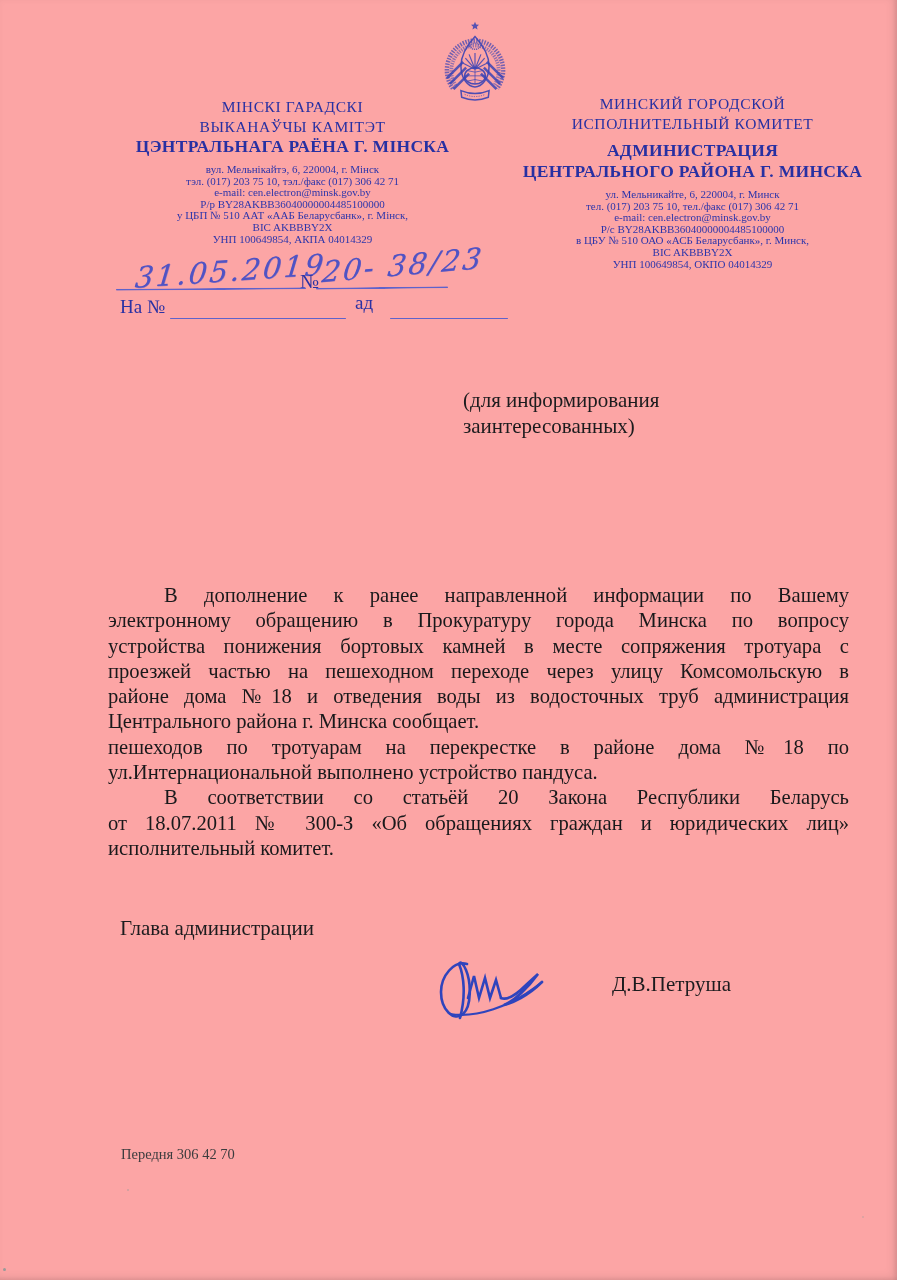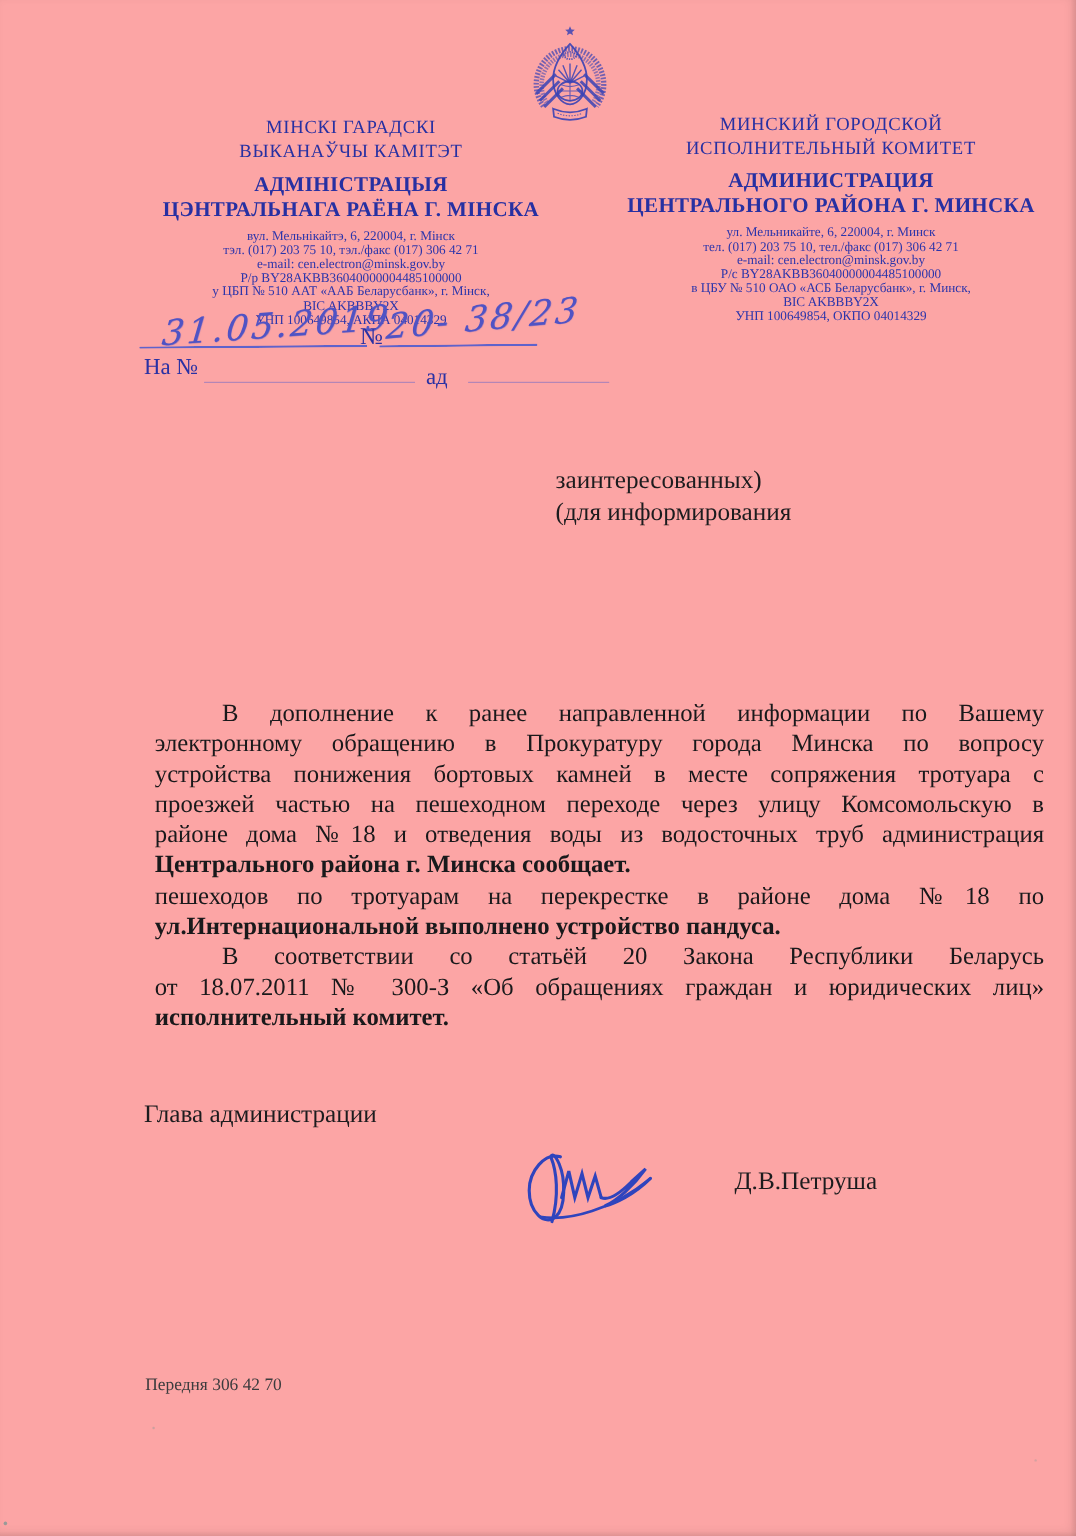--- a/index.html
+++ b/index.html
@@ -27,35 +27,35 @@
     transform:rotate(-4deg) skewX(-10deg);
     letter-spacing:2.5px;font-size:29px;
     text-shadow:0.4px 0.4px 0.6px rgba(80,83,196,0.55);
     white-space:nowrap;
   }
   .hw-date{left:135px;top:254px;}
   .hw-number{left:322px;top:248px;transform:rotate(-5deg) skewX(-12deg);}
   .form-label{position:absolute;color:#2a31a4;font-size:19px;white-space:nowrap;}
   .no-sign{left:300px;top:270px;font-size:20px;}
   .na-no{left:120px;top:296px;}
-  .ad-label{left:355px;top:304px;text-align:right;}
+  .ad-label{left:355px;top:292px;text-align:right;}
   .form-line{position:absolute;height:0;border-bottom:2px solid #5f62cb;border-radius:1px;}
   .line-date{left:116px;top:288px;width:190px;transform:rotate(-0.4deg);}
   .line-number{left:316px;top:287px;width:132px;transform:rotate(-0.6deg);}
   .line-na-no{left:170px;top:318px;width:176px;border-bottom-width:1.6px;}
   .line-ad{left:390px;top:318px;width:118px;border-bottom-width:1.6px;}
   
   .note{position:absolute;left:463px;top:388px;font-size:21px;line-height:25.5px;color:#1c1c1e;}
   .subject{position:absolute;left:120px;top:490px;font-size:21.5px;color:#1c1c1e;}
   .body-text{
-    position:absolute;left:129px;top:583px;width:741px;
+    position:absolute;left:108px;top:583px;width:741px;
     font-size:20.6px;line-height:25.3px;color:#19191b;
   }
   .body-line{text-align:justify;text-align-last:justify;white-space:normal;}
-  .body-line.last{text-align-last:left;font-weight:bold;}
+  .body-line.last{text-align-last:left;}
   .body-line.first{text-indent:56px;}
   .signoff-position{position:absolute;left:120px;top:916px;font-size:21px;color:#1c1c1e;}
   .signoff-name{position:absolute;left:612px;top:972px;font-size:21px;color:#1c1c1e;}
   .signature{position:absolute;left:430px;top:952px;width:125px;height:78px;}
   .footer-line{position:absolute;left:121px;top:1146px;font-size:14.5px;color:#3c3c3e;}
   
   .speck{position:absolute;background:#9a9a98;border-radius:50%;}
   .speck.s1{left:3px;top:1268px;width:3px;height:3px;}
   .speck.s2{left:127px;top:1189px;width:2px;height:2px;opacity:.5;}
   .speck.s3{left:862px;top:1216px;width:2px;height:2px;opacity:.4;}
@@ -95,21 +95,20 @@
       <path d="M36 75 H64 M50 64 V86 M40 68 Q50 72 60 68 M40 82 Q50 78 60 82" stroke-width="1.3" opacity="0.75"></path>
 
       <path d="M31 95 Q50 103 69 95 L68 104 Q50 111 32 104 Z" stroke-width="2" opacity="0.9"></path>
       <path d="M36 100 Q50 106 64 100" stroke-width="1.2" stroke-dasharray="1.6 1.6" opacity="0.8"></path>
     </g>
   </svg>
 
   <div class="lh-block lh-left">
     <div class="lh-committee">МІНСКІ ГАРАДСКІ</div>
     <div class="lh-committee">ВЫКАНАЎЧЫ КАМІТЭТ</div>
-    <div class="lh-org">АДМІНІСТРАЦЫЯ</div>
     <div class="lh-org" style="margin-top:0;">ЦЭНТРАЛЬНАГА РАЁНА Г. МІНСКА</div>
     <div class="lh-addr">
       <div>вул. Мельнікайтэ, 6, 220004, г. Мінск</div>
       <div>тэл. (017) 203 75 10, тэл./факс (017) 306 42 71</div>
       <div>e-mail: cen.electron@minsk.gov.by</div>
       <div>Р/р BY28AKBB36040000004485100000</div>
       <div>у ЦБП № 510 ААТ «ААБ Беларусбанк», г. Мінск,</div>
       <div>BIC AKBBBY2X</div>
       <div>УНП 100649854, АКПА 04014329</div>
     </div>
@@ -135,22 +134,22 @@
   <div class="form-label no-sign">№</div>
   <div class="handwriting hw-number">20- 38/23</div>
   <div class="form-line line-date"></div>
   <div class="form-line line-number"></div>
   <div class="form-label na-no">На №</div>
   <div class="form-line line-na-no"></div>
   <div class="form-label ad-label">ад</div>
   <div class="form-line line-ad"></div>
 
   <div class="note">
+    <div>(для информирования</div>
     <div>заинтересованных)</div>
-    <div>(для информирования</div>
   </div>
 
 
   <div class="body-text">
       <div class="body-line first">В дополнение к ранее направленной информации по Вашему</div>
       <div class="body-line">электронному обращению в Прокуратуру города Минска по вопросу</div>
       <div class="body-line">устройства понижения бортовых камней в месте сопряжения тротуара с</div>
       <div class="body-line">проезжей частью на пешеходном переходе через улицу Комсомольскую в</div>
       <div class="body-line">районе дома №18 и отведения воды из водосточных труб администрация</div>
       <div class="body-line last">Центрального района г. Минска сообщает.</div>

